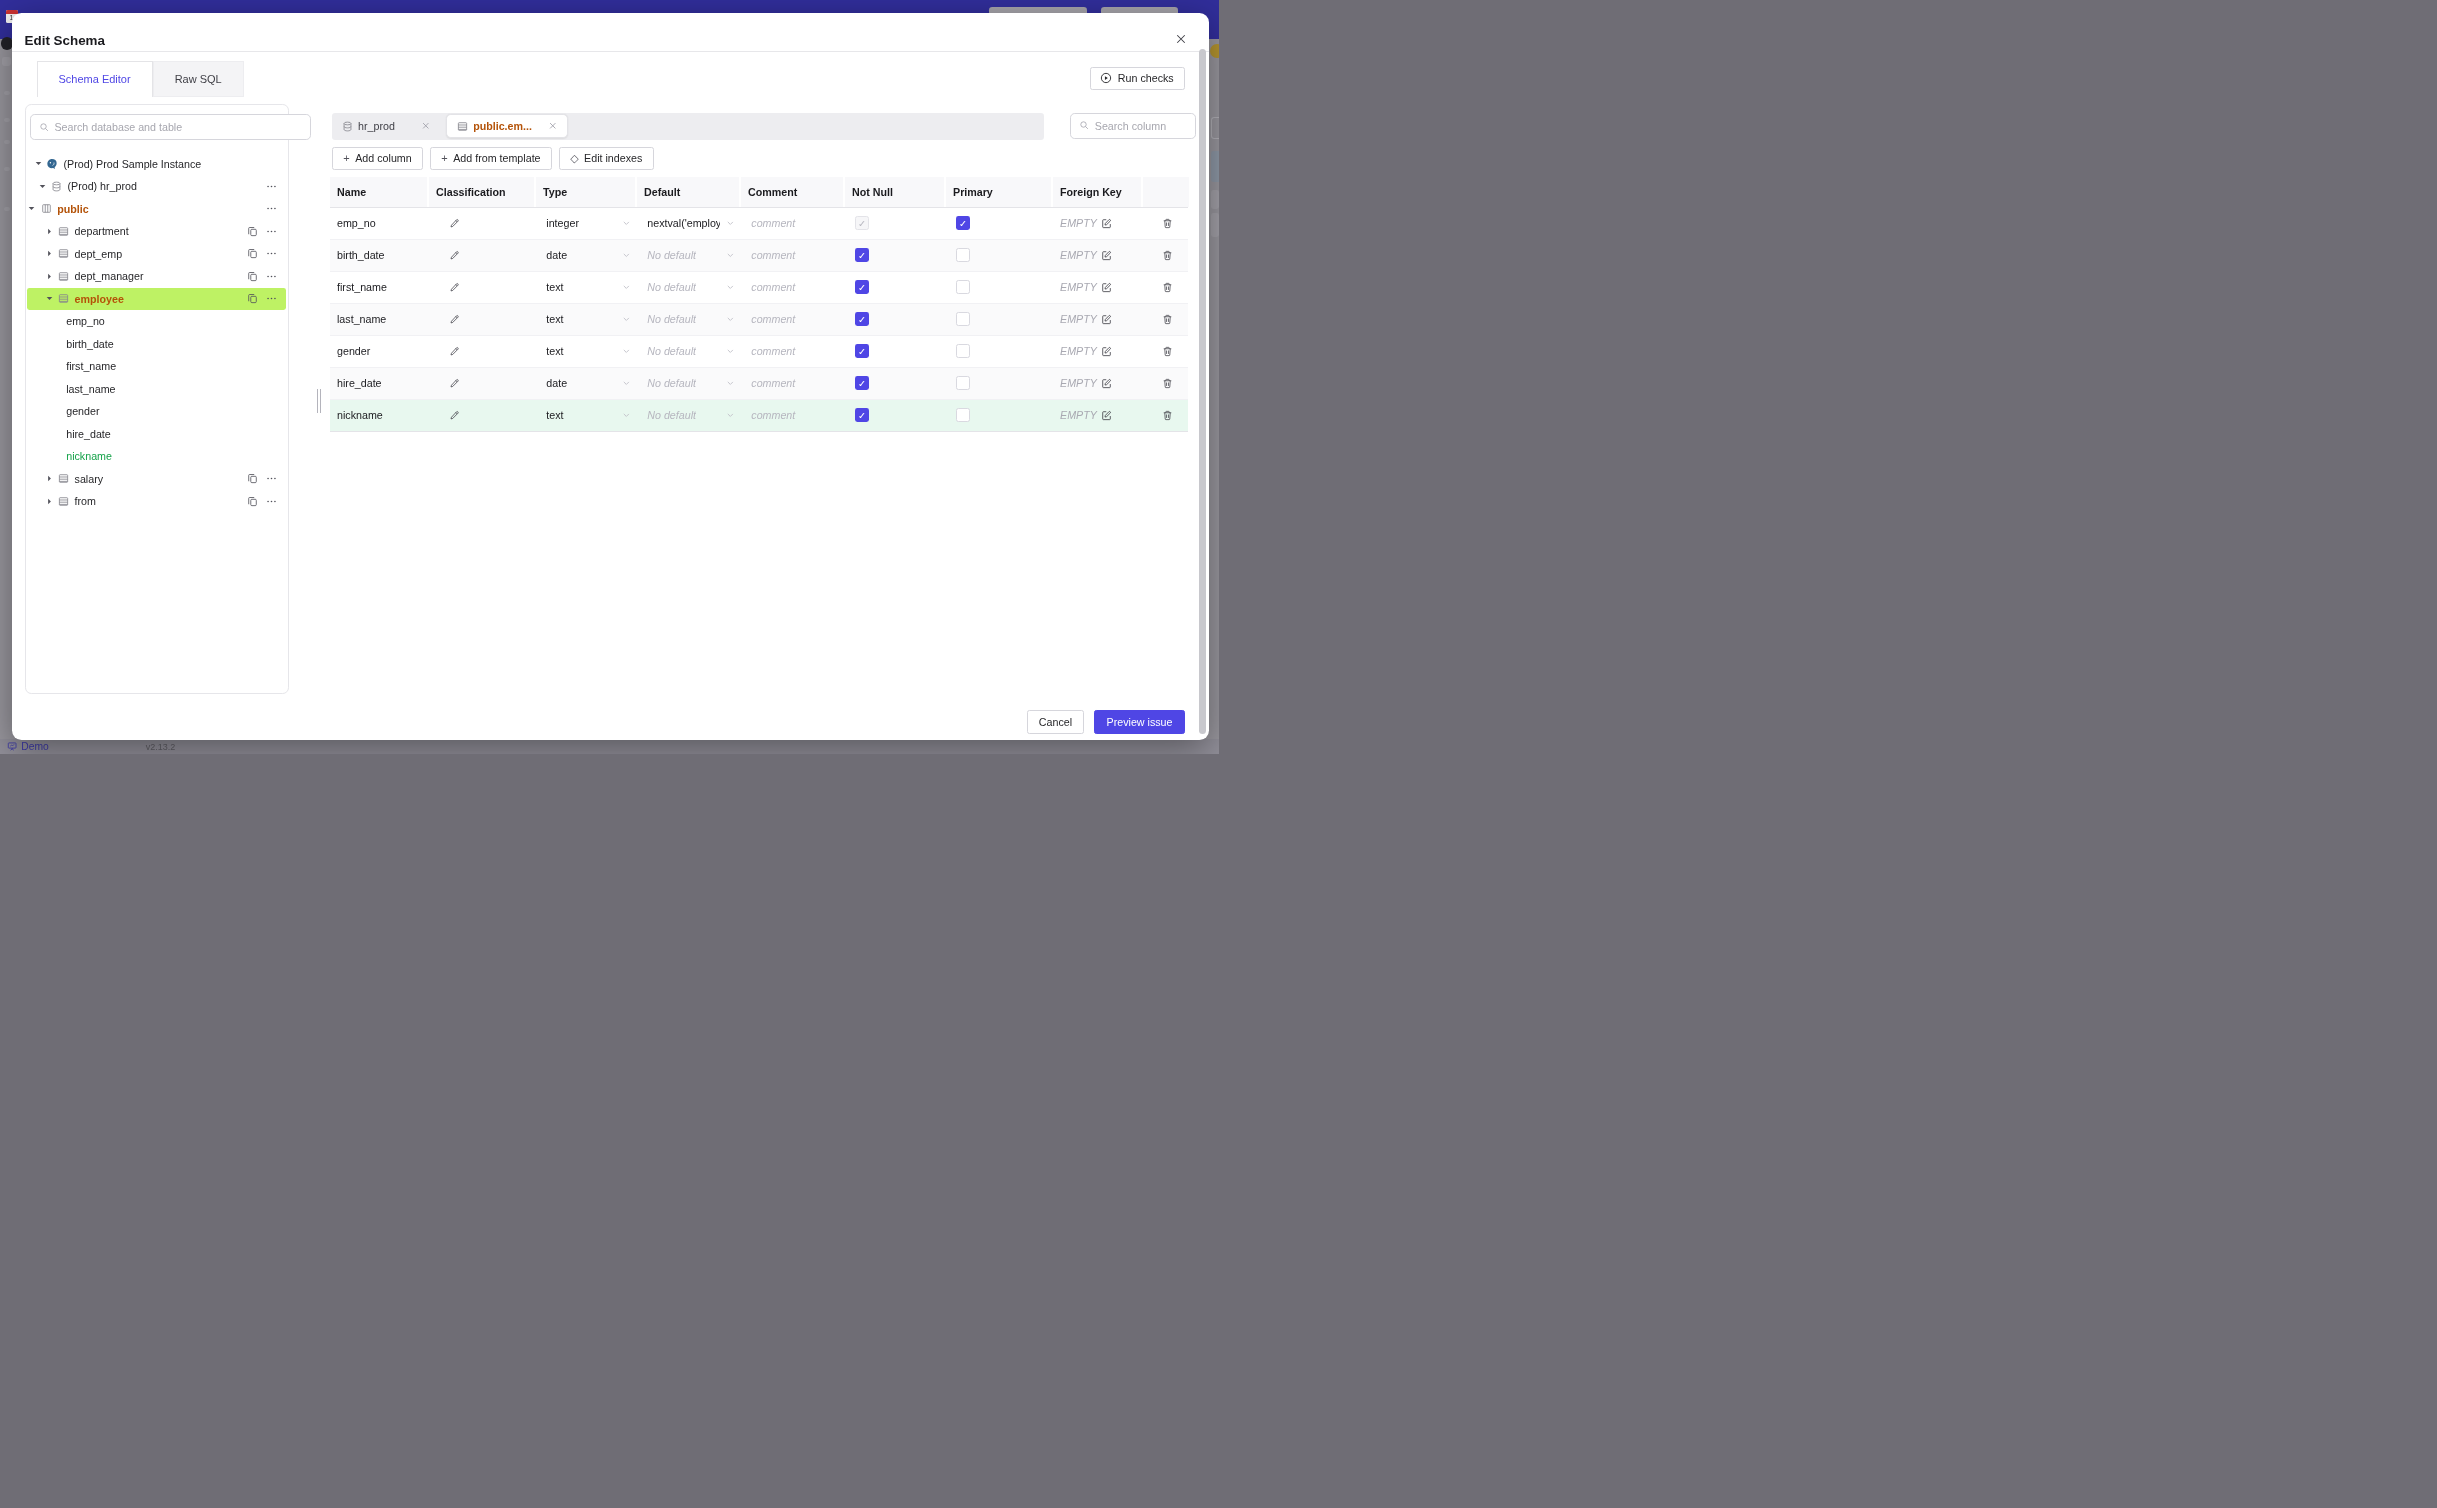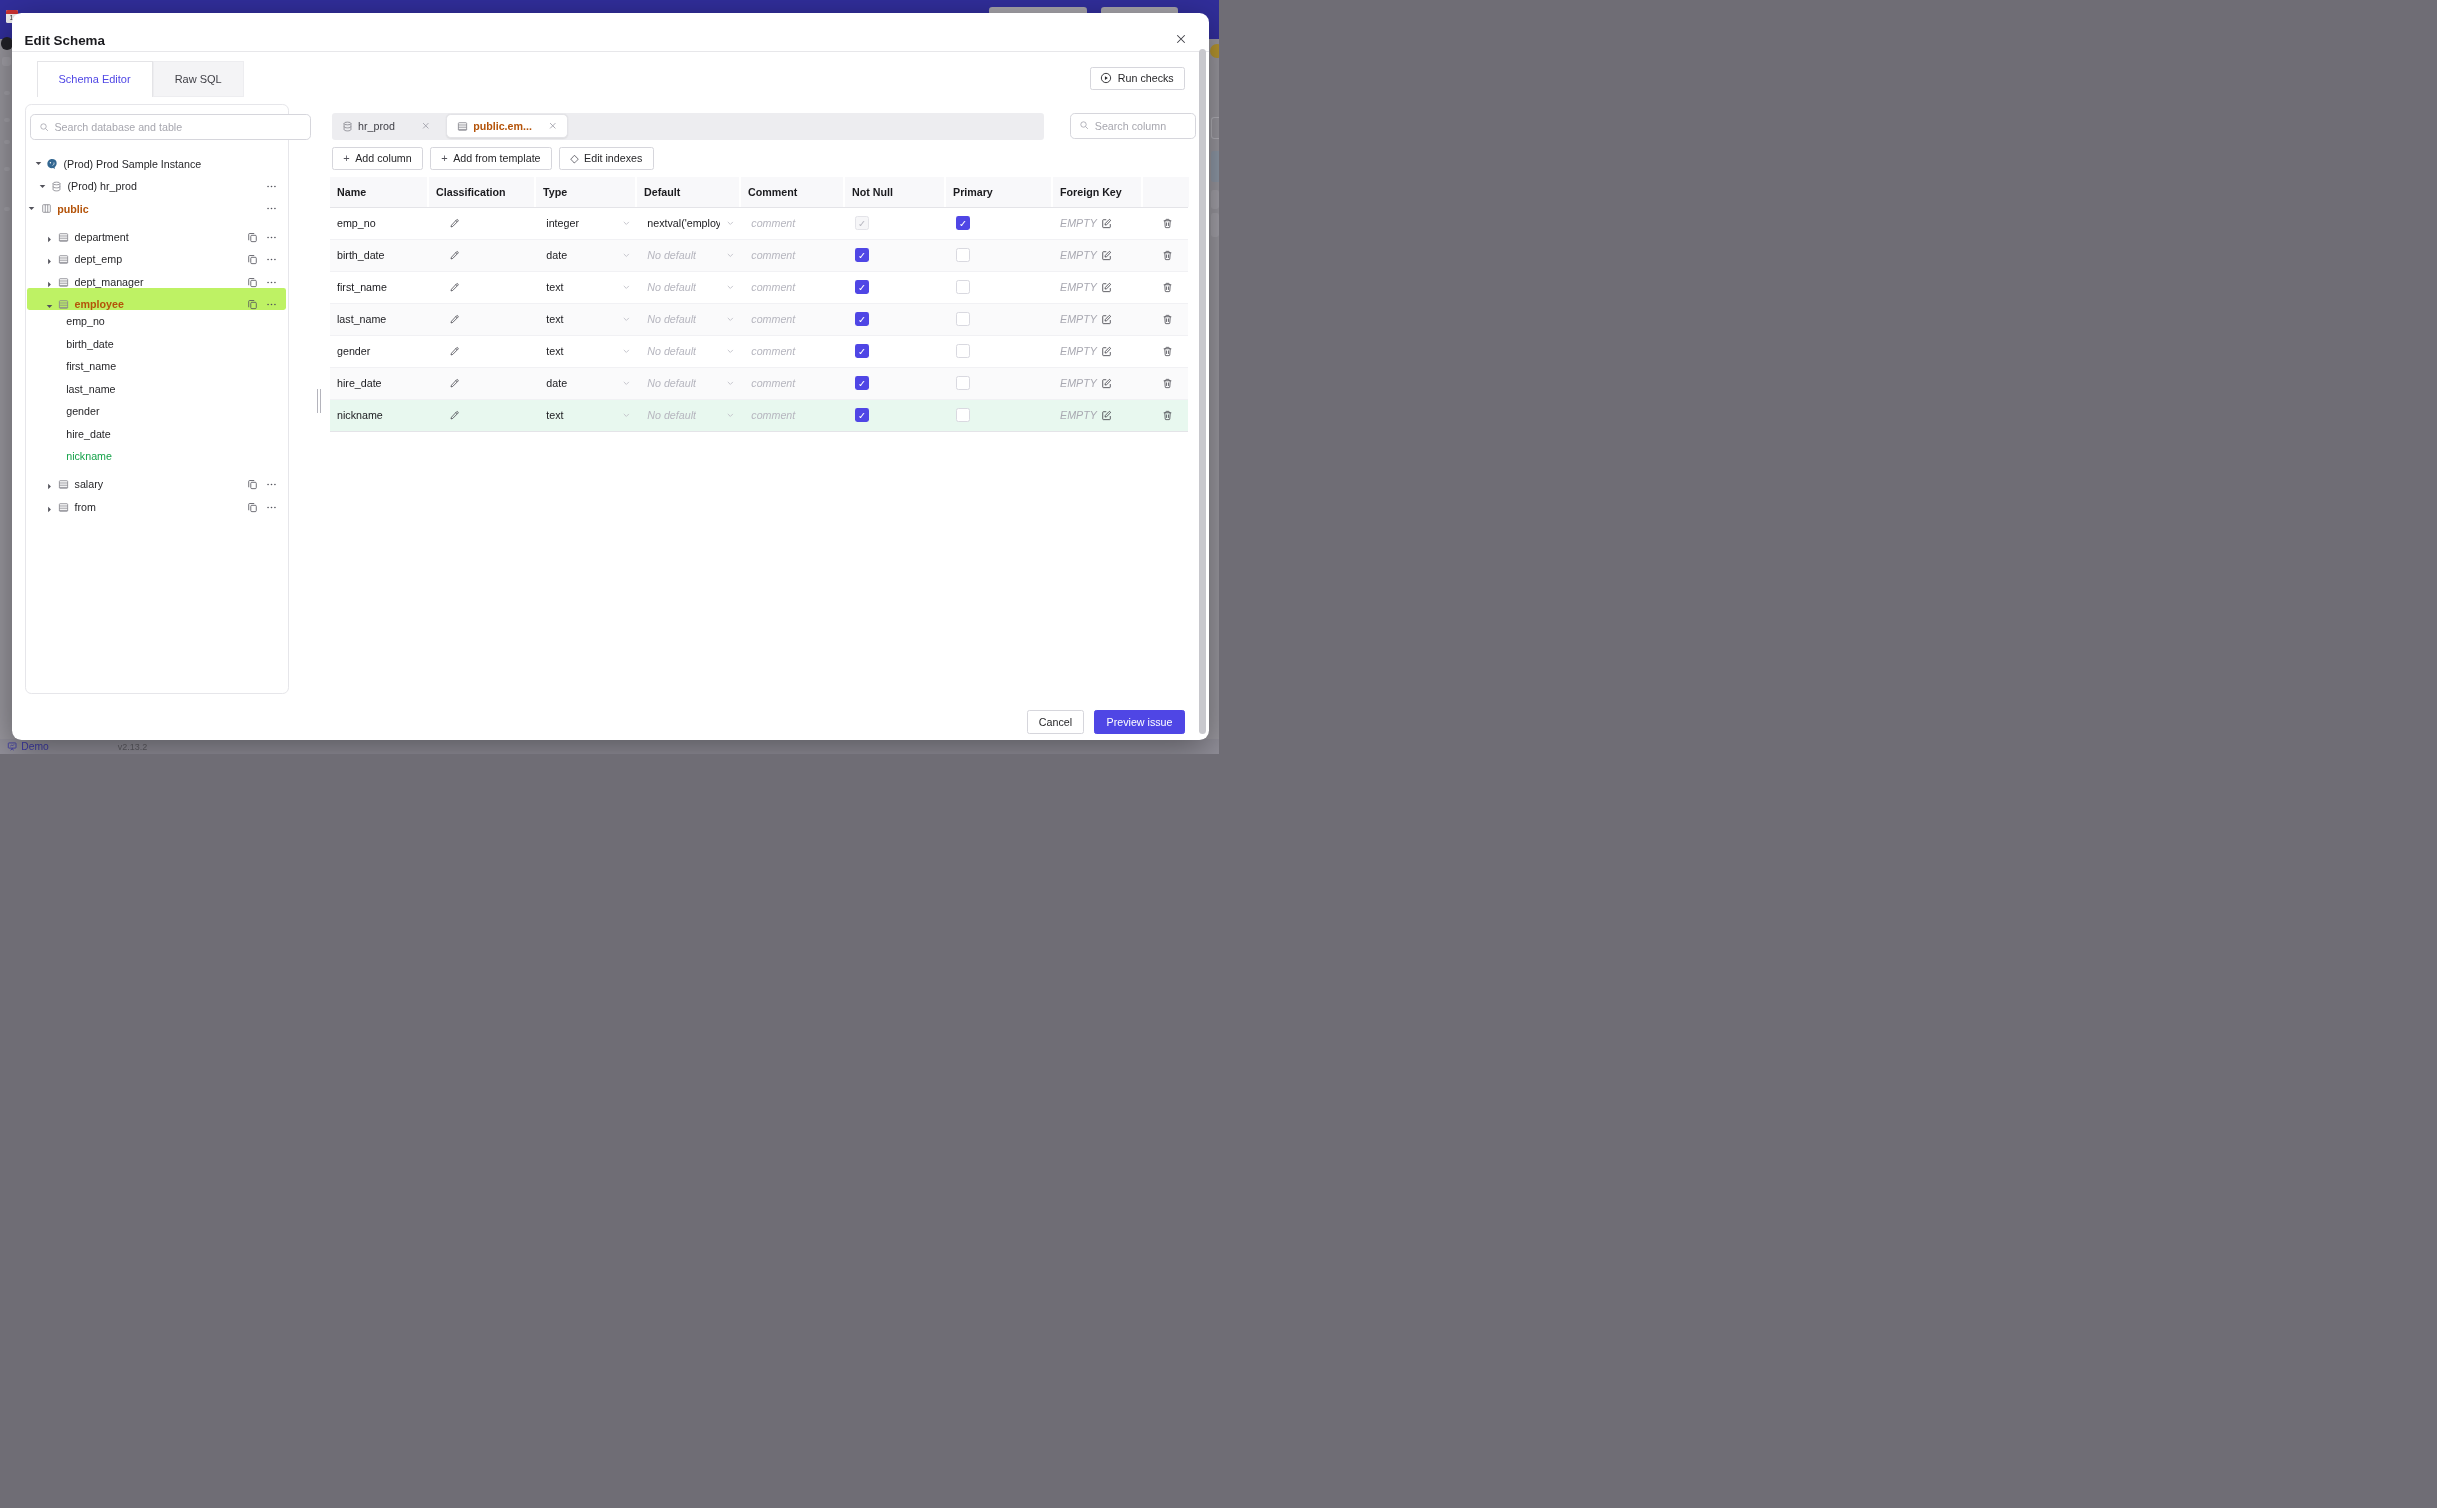--- a/index.html
+++ b/index.html
@@ -7,21 +7,21 @@
          font-family:"Liberation Sans",sans-serif;background:#99979e;color:#1b1b1f;}
   .abs{position:absolute;}
   
   .topbar{left:0;top:0;width:1219px;height:39px;background:#312e9b;}
   .cal{left:5.5px;top:10.3px;width:12px;height:12.6px;border-radius:1.6px;background:#f3f3f3;overflow:hidden;font-size:7px;text-align:center;color:#333;line-height:15px;}
   .cal:before{content:"";position:absolute;left:0;top:0;width:12px;height:4px;background:#c33;}
   .dimbtn{height:25px;top:7px;background:#a6a4ab;border-radius:3.2px;}
   .frag{background:#a3a1a8;border-radius:2.4px;}
   .statusbar{left:0;top:739px;width:1219px;height:15px;background:#92909a;display:flex;align-items:center;}
   .statusbar .brand{display:flex;align-items:center;gap:4px;margin-left:7px;color:#3d39a8;font-size:10.3px;font-weight:500;}
-  .statusbar .ver{margin-left:69px;color:#5f5e65;font-size:9px;}
+  .statusbar .ver{margin-left:97px;color:#5f5e65;font-size:9px;}
   
   .modal{left:12px;top:12.6px;width:1197px;height:727px;background:#fff;border-radius:9.5px;
          box-shadow:0 9.5px 36px rgba(0,0,0,.4);}
   .m-title{left:12.6px;top:20px;font-size:13.4px;font-weight:700;color:#1b1b1f;}
   .m-close{right:19px;top:17.4px;width:17.4px;height:17.4px;display:flex;align-items:center;justify-content:center;cursor:pointer;}
   .m-div{left:0;top:38px;width:100%;height:0.8px;background:#e7e7ea;}
   .tabs{left:24.5px;top:48px;display:flex;}
   .tab{height:36px;display:flex;align-items:center;justify-content:center;font-size:11px;padding:12px 21px;box-sizing:border-box;cursor:pointer;}
   .tab.on{background:#fff;border:0.8px solid #e4e4e7;border-bottom:none;color:#4f46e5;}
   .tab.off{background:#f4f4f6;border:0.8px solid #ededf0;color:#3f3f46;}
@@ -38,21 +38,21 @@
   .trow{display:flex;align-items:center;height:22.5px;margin:0 1.6px;border-radius:2.4px;font-size:10.7px;color:#27272a;cursor:pointer;}
   .trow.sel{background:#bef264;}
   .caret{width:9.5px;display:flex;justify-content:center;margin-right:3.2px;flex:none;}
   .ticon{width:12.6px;display:flex;justify-content:center;margin-right:4.7px;flex:none;}
   .tlabel{white-space:nowrap;}
   .c-amber{color:#b45309;font-weight:bold;}
   .c-green{color:#16a34a;}
   .sp{flex:1;}
   .act{margin-right:8px;display:flex;cursor:pointer;}
   .act:last-child{margin-right:9.5px;}
-  .lv0{padding-left:6.3px;}.lv1{padding-left:10.3px;}.lv2{}.lv3{padding-left:17.4px;align-items:flex-end;}.lv4{padding-left:39px;}
+  .lv0{padding-left:6.3px;}.lv1{padding-left:10.3px;}.lv2{}.lv3{padding-left:17.4px;}.lv4{padding-left:39px;}
   .resizer{left:305px;top:376px;width:6.3px;height:24px;display:flex;gap:1.6px;cursor:col-resize;}
   .resizer i{width:1.2px;height:100%;background:#b4b4bc;display:block;}
   
   .tabstrip{left:320px;top:100px;width:712px;height:27px;background:#ededf0;border-radius:3.2px;display:flex;align-items:center;}
   .chip{display:flex;align-items:center;gap:5.5px;font-size:10.7px;color:#3f3f46;height:27px;padding:0 9.5px;cursor:pointer;}
   .chip .x{display:flex;margin-left:20.5px;cursor:pointer;}
   .chip.on{background:#fff;height:24px;margin-top:0;border:0.8px solid #e3e3e7;border-radius:4.7px;box-shadow:0 0.8px 1.6px rgba(0,0,0,.08);box-sizing:border-box;}
   .chip.on .x{margin-left:11px;}
   .colsearch{left:1058px;top:100px;width:126px;height:26px;}
   .toolbar{left:320px;top:134px;display:flex;gap:7px;}

